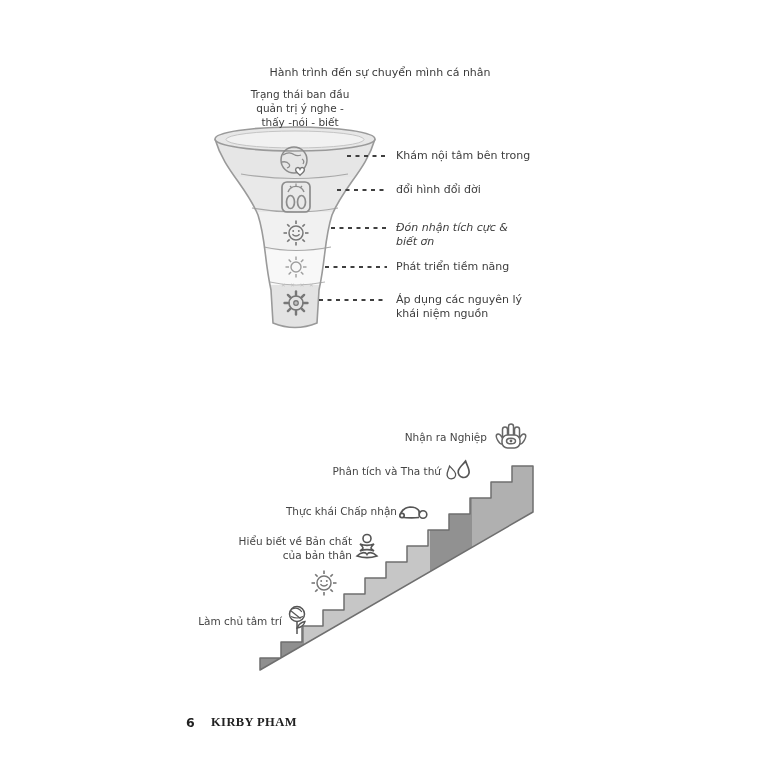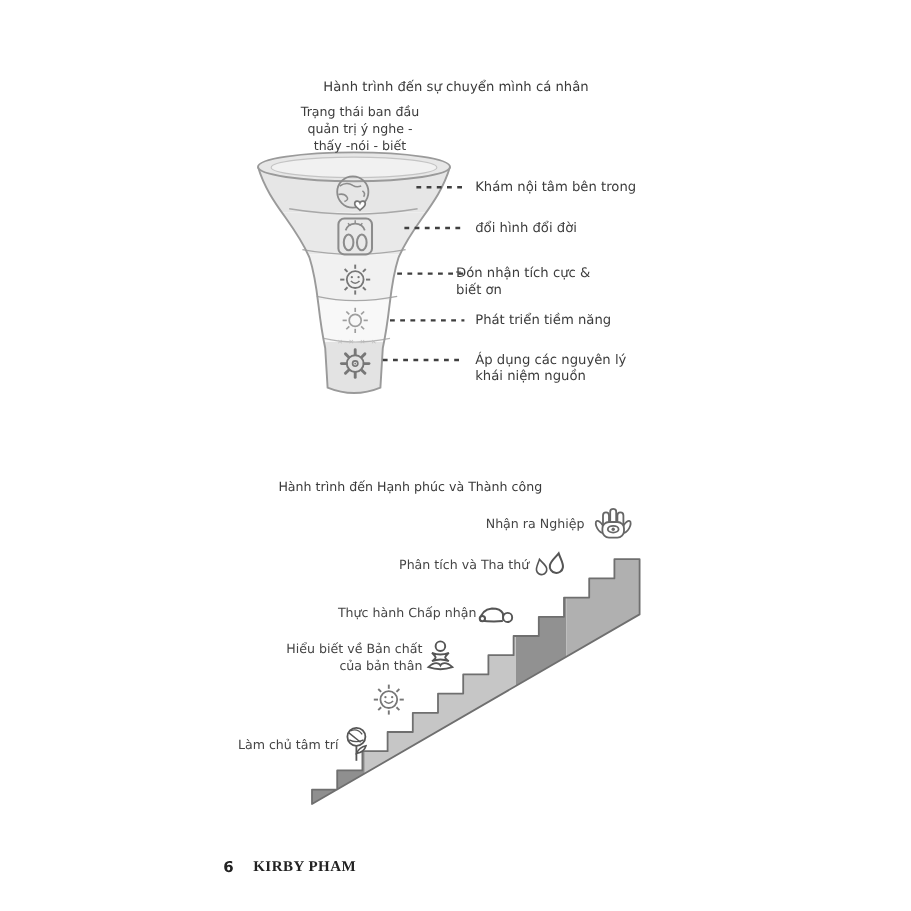--- a/index.html
+++ b/index.html
@@ -180,32 +180,31 @@
   </svg>
 
   <div class="lbl center" style="left:225px;top:87px;width:150px;font-size:10.5px;">Trạng thái ban đầu
 quản trị ý nghe -
 thấy -nói - biết</div>
 
   <div class="lbl title center" style="left:265px;top:66px;width:230px;">Hành trình đến sự chuyển mình cá nhân</div>
 
   <div class="lbl" style="left:396px;top:149px;">Khám nội tâm bên trong</div>
   <div class="lbl" style="left:396px;top:183px;text-align:right;">đổi hình đổi đời</div>
-  <div class="lbl" style="left:380px;top:221px;">Đón nhận tích cực &amp;
+  <div class="lbl" style="left:396px;top:221px;font-style:italic;">Đón nhận tích cực &amp;
 biết ơn</div>
   <div class="lbl" style="left:396px;top:260px;">Phát triển tiềm năng</div>
   <div class="lbl" style="left:396px;top:293px;">Áp dụng các nguyên lý
 khái niệm nguồn</div>
 
 
-  <div class="lbl title" style="left:232px;top:399px;font-size:10.5px;">Hành trình đến Hạnh phúc và Thành công</div>
 
   <div class="lbl stair-lbl rightal" style="right:272px;top:430px;">Nhận ra Nghiệp</div>
   <div class="lbl stair-lbl rightal" style="right:318px;top:464px;">Phân tích và Tha thứ</div>
-  <div class="lbl stair-lbl rightal" style="right:362px;top:504px;">Thực hành Chấp nhận</div>
+  <div class="lbl stair-lbl rightal" style="right:362px;top:504px;">Thực khái Chấp nhận</div>
   <div class="lbl stair-lbl rightal" style="right:407px;top:534px;">Hiểu biết về Bản chất
 của bản thân</div>
   <div class="lbl stair-lbl rightal" style="right:477px;top:614px;">Làm chủ tâm trí</div>
 
   <div class="footer">
     <span class="pagenum">6</span>
     <span class="author">KIRBY PHAM</span>
   </div>
 
 </div>

